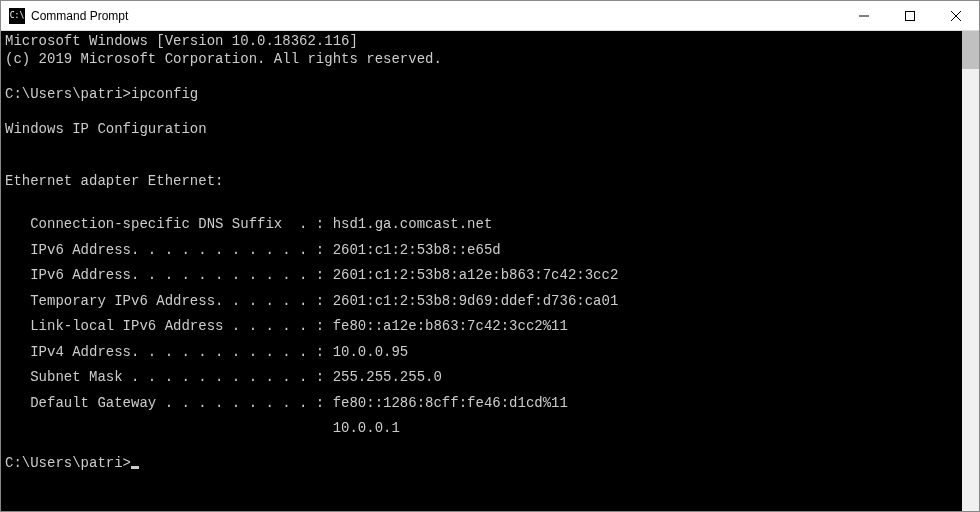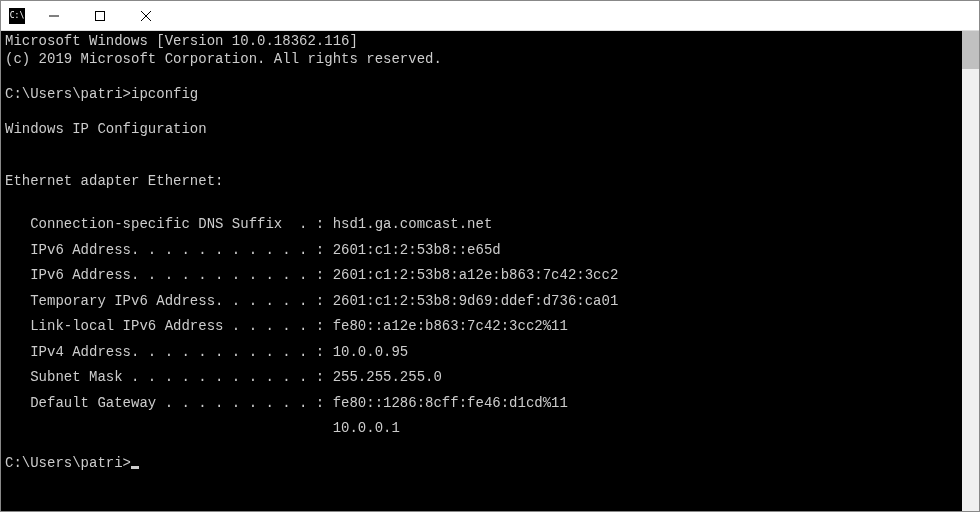--- a/index.html
+++ b/index.html
@@ -105,20 +105,21 @@
     .kvline { display:block;margin-top:8px; }
   </style>
 </head>
 <body>
 
 <div class="window">
   <div class="titlebar">
     <div class="app-icon">
         <span class="app-icon-inner">C:\</span>
       </div>
+    <div class="title">Command Prompt</div>
     <div class="win-controls">
       <div class="win-btn">
         <svg width="10" height="10" viewBox="0 0 10 10">
             <line x1="0" y1="5" x2="10" y2="5" stroke="#000" stroke-width="1"></line>
           </svg>
       </div>
       <div class="win-btn">
         <svg width="10" height="10" viewBox="0 0 10 10">
             <rect x="0.5" y="0.5" width="9" height="9" fill="none" stroke="#000" stroke-width="1"></rect>
           </svg>

